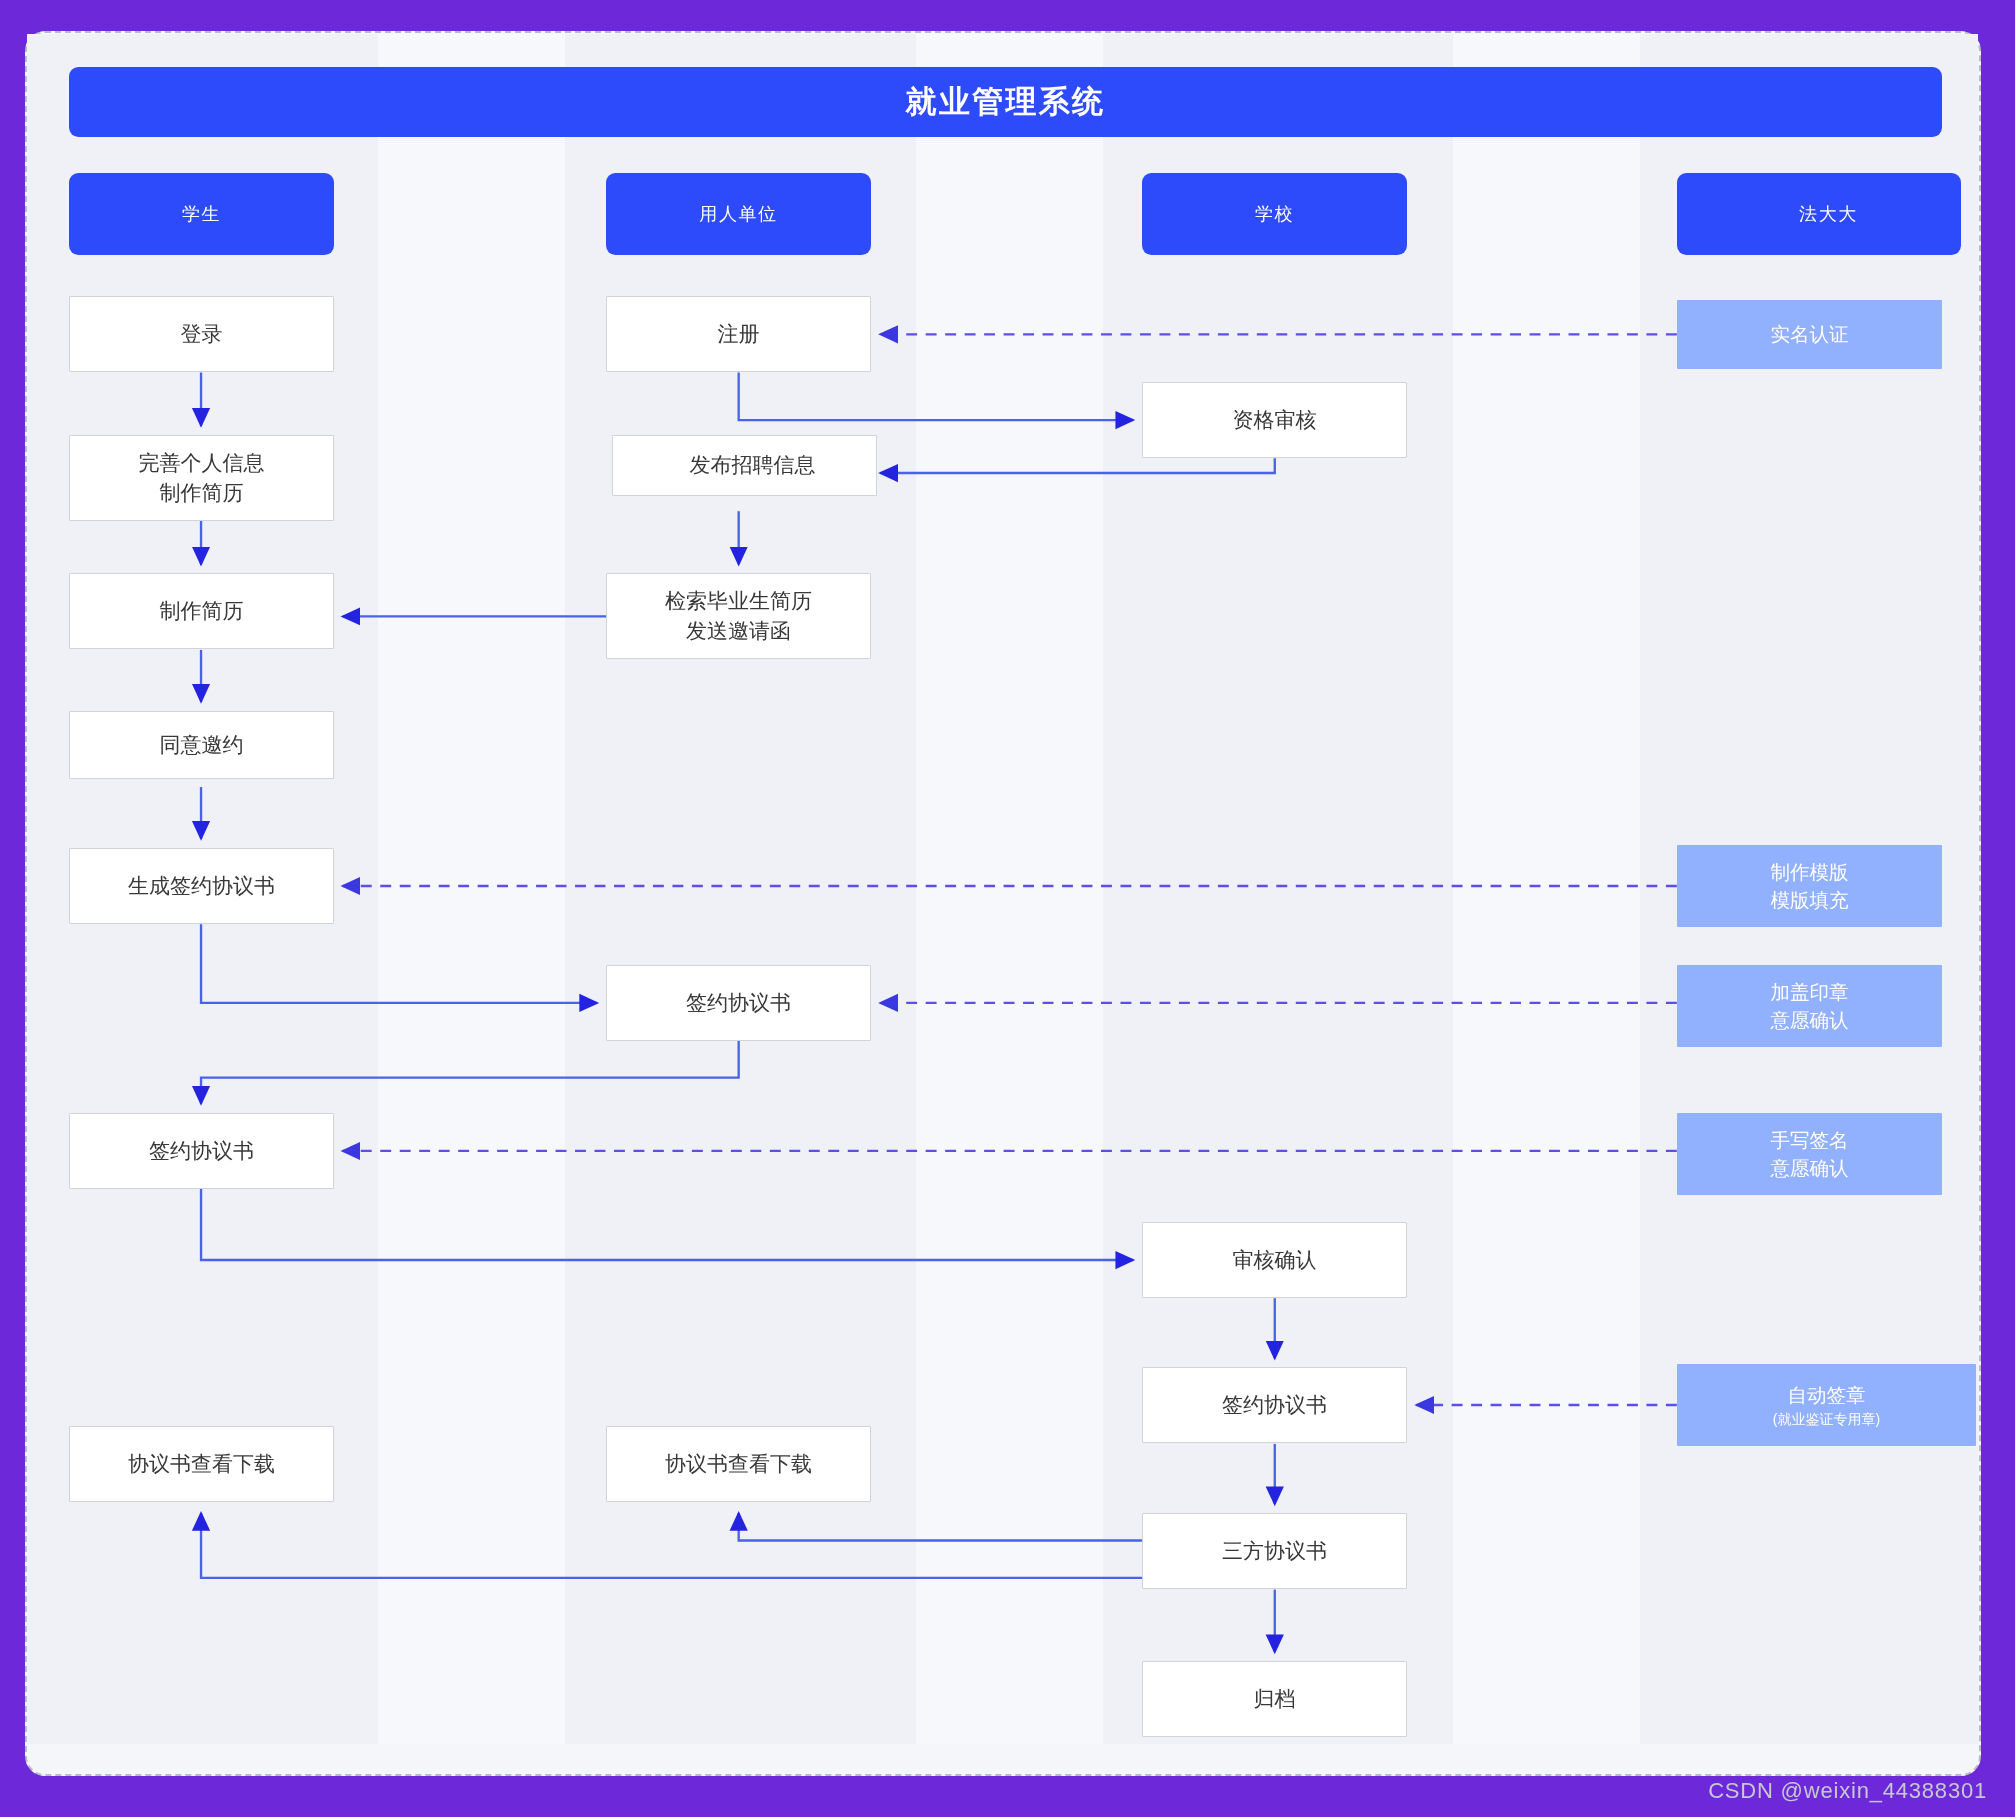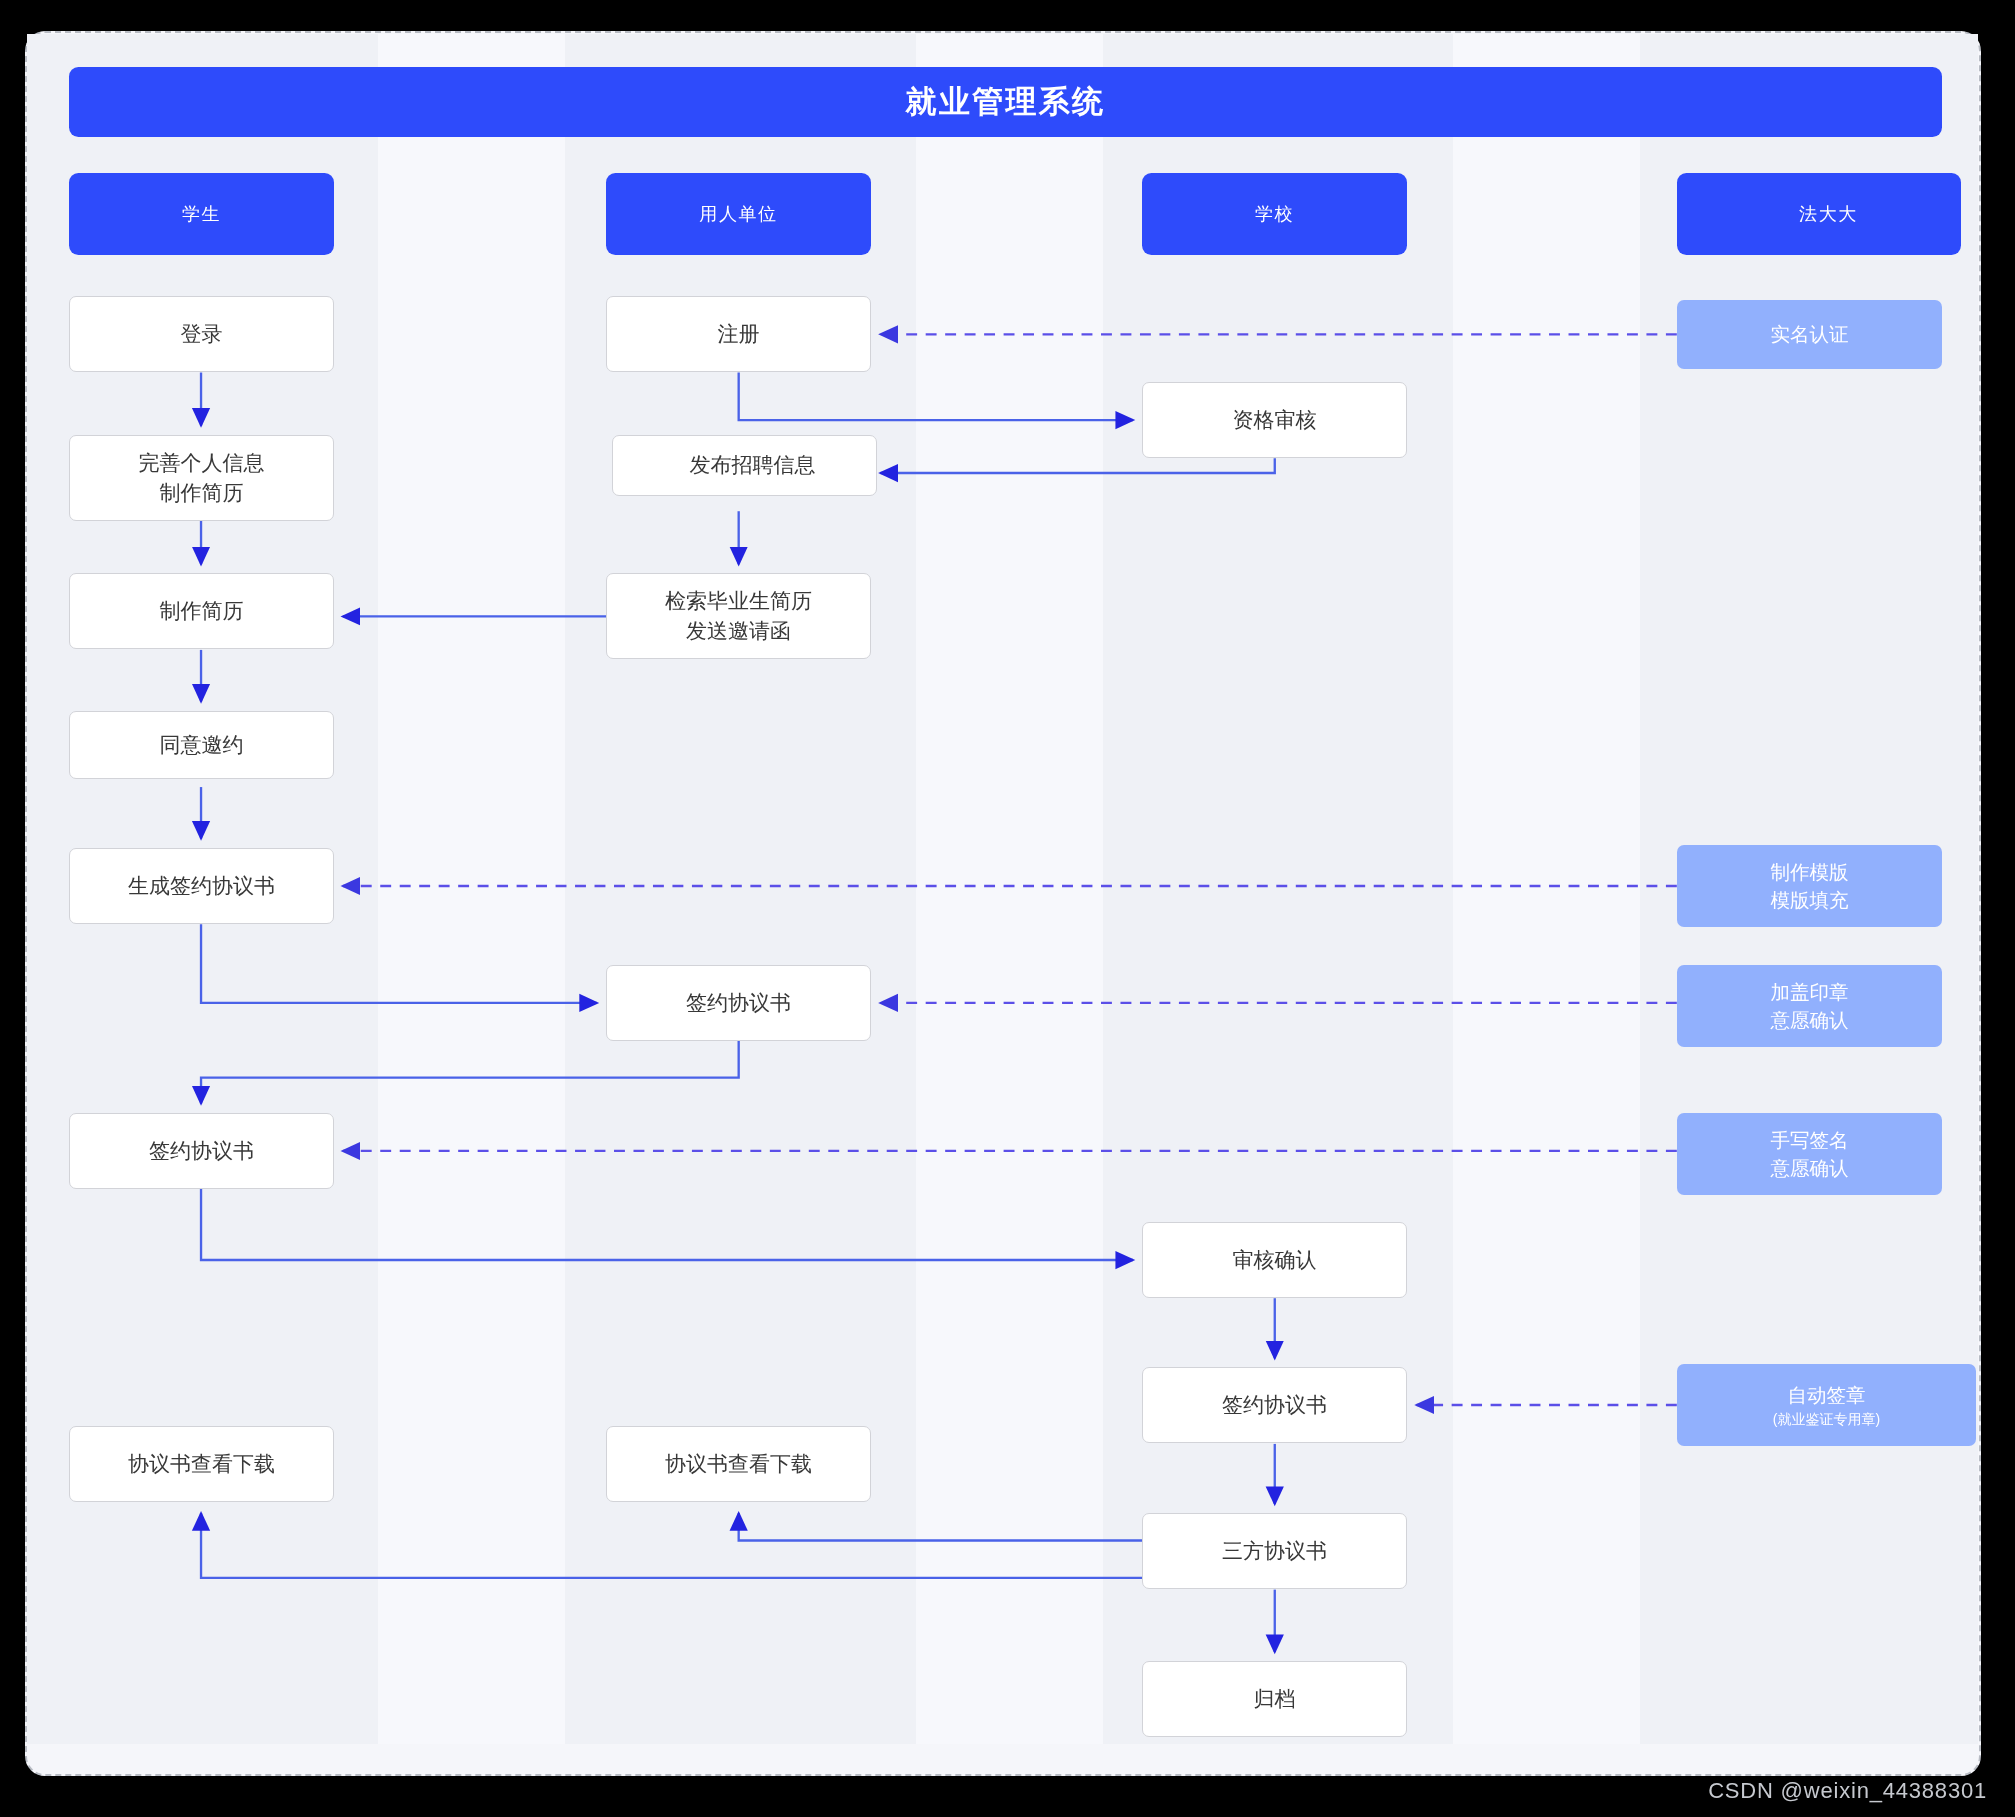--- a/index.html
+++ b/index.html
@@ -5,21 +5,21 @@
   html, body {
     margin: 0;
     padding: 0;
     background: #ffffff;
     font-family: "Liberation Sans", "DejaVu Sans", sans-serif;
   }
   #canvas {
     position: relative;
     width: 2015px;
     height: 1818px;
-    background: #000000;
+    background: #6d28d9;
     overflow: hidden;
   }
   
   .frame {
     position: absolute;
     left: 25px;
     top: 31px;
     width: 1956px;
     height: 1745px;
     border: 2.3px dashed #b8bcc4;
@@ -75,21 +75,21 @@
   }
 
   
   .node {
     position: absolute;
     box-sizing: border-box;
     display: flex;
     align-items: center;
     justify-content: center;
     text-align: center;
-    border-radius: 7px;
+    border-radius: 1px;
     line-height: 1.45;
   }
   .node.plain {
     background: #ffffff;
     border: 1.6px solid #d2d3d8;
     color: #383838;
     font-size: 21px;
   }
   .node.accent {
     background: #91b0fd;

